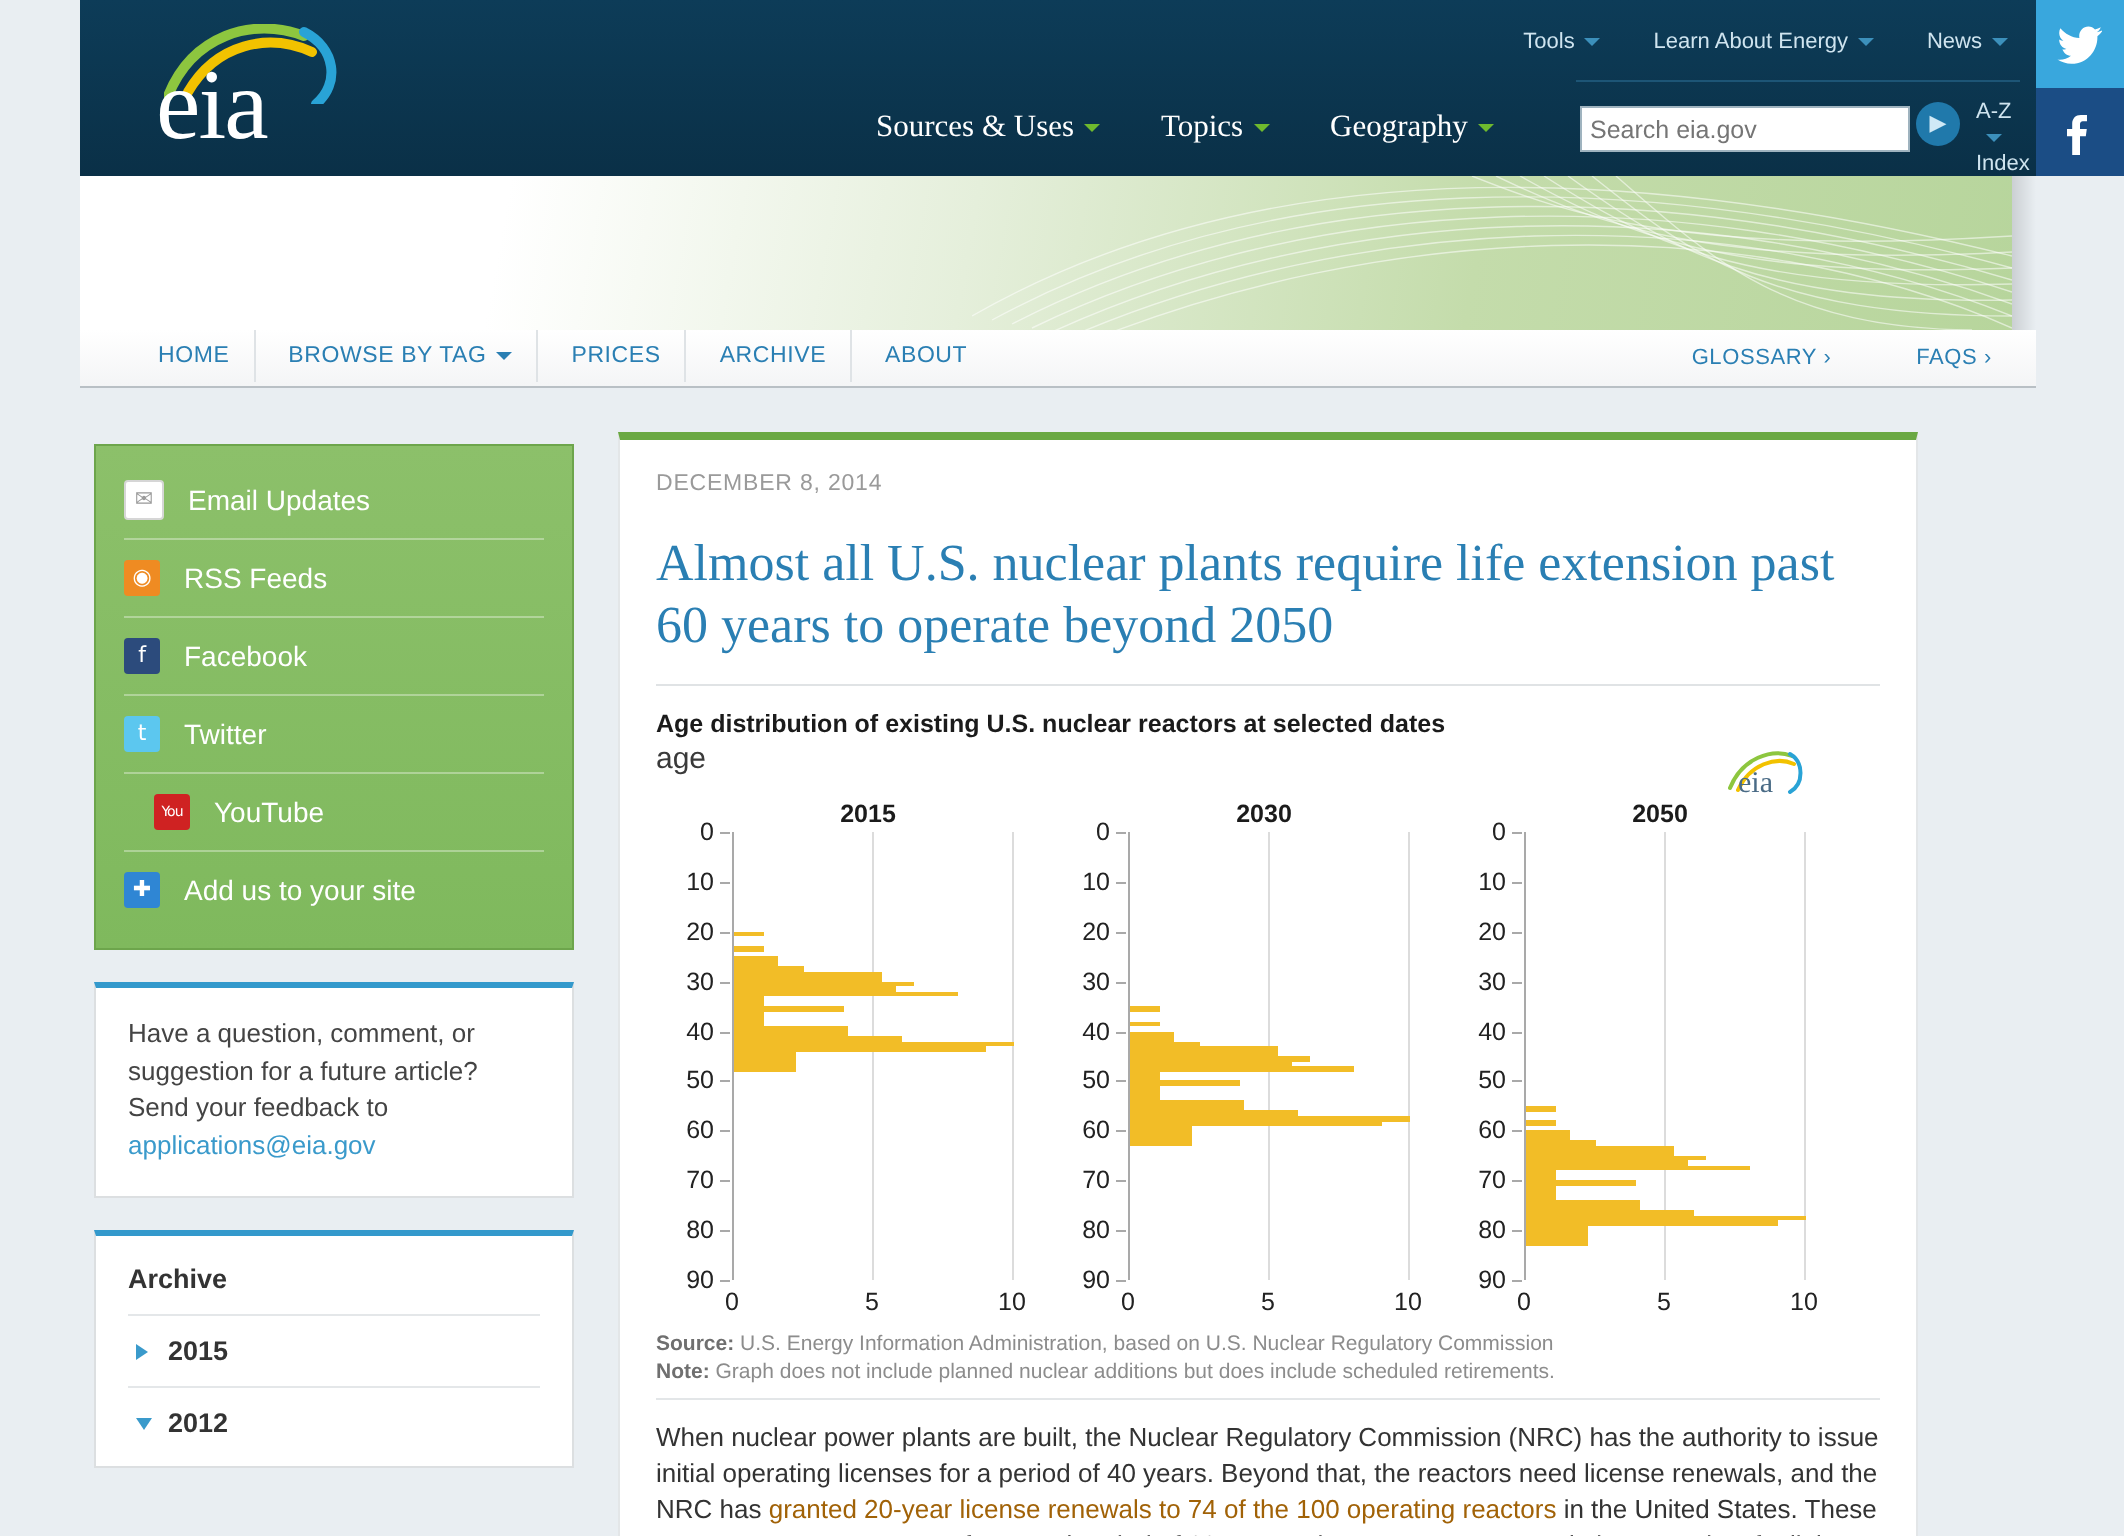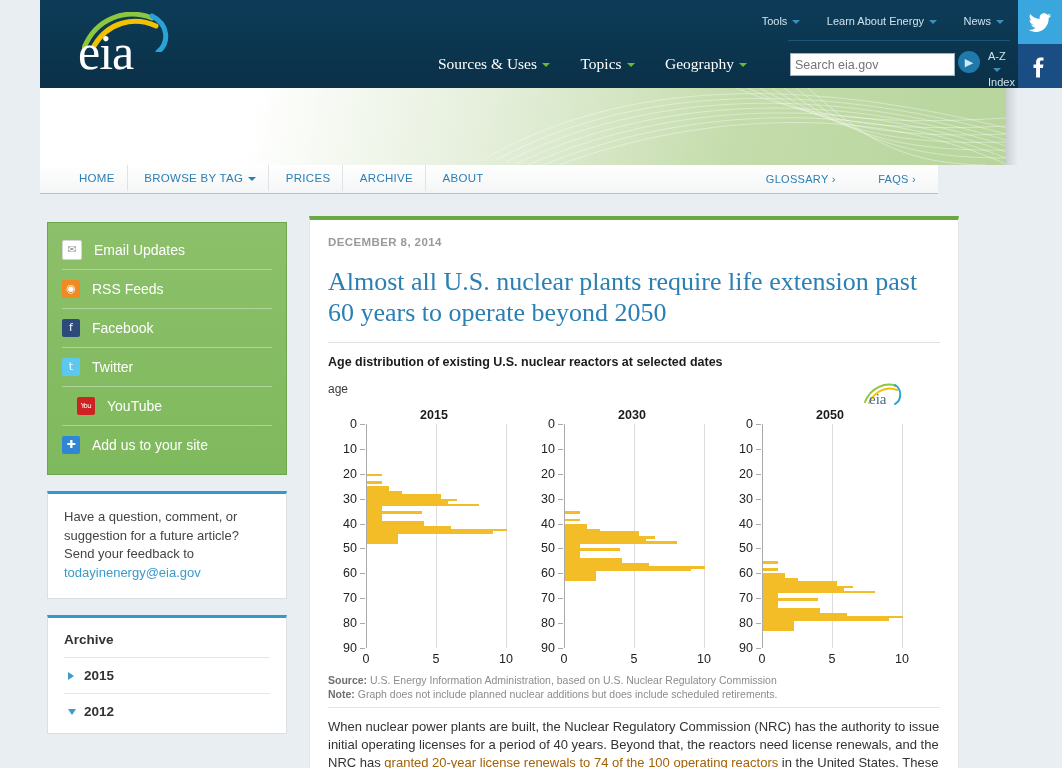--- a/index.html
+++ b/index.html
@@ -88,21 +88,21 @@
     font-family:"Liberation Serif", serif; font-size:29px; color:#333333;
     letter-spacing:.5px;
   }
   .masthead-shadow {
     position:absolute; left:1006px; top:88px; width:12px; height:77px;
     background: linear-gradient(90deg, rgba(0,0,0,.13), rgba(0,0,0,0));
   }
 
   
   .subnav {
-    position:absolute; left:40px; top:165px; width:898px; height:28px;
+    position:absolute; left:40px; top:165px; width:978px; height:28px;
     background: linear-gradient(180deg,#ffffff 0%,#f4f5f6 100%);
     border-bottom:1px solid #b9c0c5;
   }
   .subnav-inner { position:absolute; left:27px; top:0; }
   .subnav a {
     display:inline-block; color:#2a7fb3; font-size:11.5px; text-decoration:none;
     padding:7px 12px; border-right:1px solid #dfe3e6; letter-spacing:.3px;
   }
   .subnav a.first { padding-left:12px; }
   .subnav .caret-d { border-top-color:#2a7fb3; }
@@ -160,30 +160,30 @@
   .tri-d { display:inline-block; width:0;height:0;
     border-left:4px solid transparent; border-right:4px solid transparent;
     border-top:6px solid #3a9acb; margin-right:8px; vertical-align:middle; }
 
   
   .article {
     position:absolute; left:309px; top:216px; width:648px;
     background:#ffffff; border:1px solid #e3e6e8; border-top:4px solid #6aa843;
   }
   .art-inner { padding:16px 18px 10px 18px; }
-  .art-date { font-size:11.5px; color:#9a9a9a; letter-spacing:.4px;font-weight:bold; }
+  .art-date { font-size:11.5px; color:#9a9a9a; letter-spacing:.4px; }
   .art-title {
     margin:18px 0 0 0; font-family:"Liberation Serif", serif;
     font-size:26px; line-height:31px; color:#2a7fb3; font-weight:normal;
   }
   .art-rule { margin:14px 0 12px 0; height:1px; background:#e0e3e5; }
 
   
   .chart-title { font-size:12.5px; font-weight:bold; color:#1b1b1b; }
-  .chart-sub   { font-size:12px; color:#3a3a3a; margin-top:13px; }
+  .chart-sub   { font-size:15px; color:#3a3a3a; margin-top:2px; }
   .chart-area  { position:relative; width:612px; height:270px; margin-top:2px; }
   .eia-mark {
     position:absolute; right:38px; top:-18px; width:40px; height:26px;
   }
   .panel { position:absolute; top:10px; width:196px; height:250px; }
   .panel-title {
     position:absolute; width:100%; text-align:center; top:0px;
     font-size:12.5px; font-weight:bold; color:#1b1b1b; left:8px;
   }
   .plot { position:absolute; left:38px; top:16px; width:140px; height:224px; }
@@ -328,21 +328,21 @@
       <div class="social-item">
         <span class="si-icon ic-add">✚</span>
         <span class="lbl">Add us to your site</span>
       </div>
     </div>
 
     <div class="feedback-card">
       <p>Have a question, comment, or</p>
       <p>suggestion for a future article?</p>
       <p>Send your feedback to</p>
-      <p><a href="#">todayinenergy@eia.gov</a></p>
+      <p><a href="#">applications@eia.gov</a></p>
     </div>
 
     <div class="archive-card">
       <div class="archive-title">Archive</div>
       <div class="archive-row">
         <i class="tri-r"></i><span>2015</span>
       </div>
       <div class="archive-row">
         <i class="tri-d"></i><span>2012</span>
       </div>

